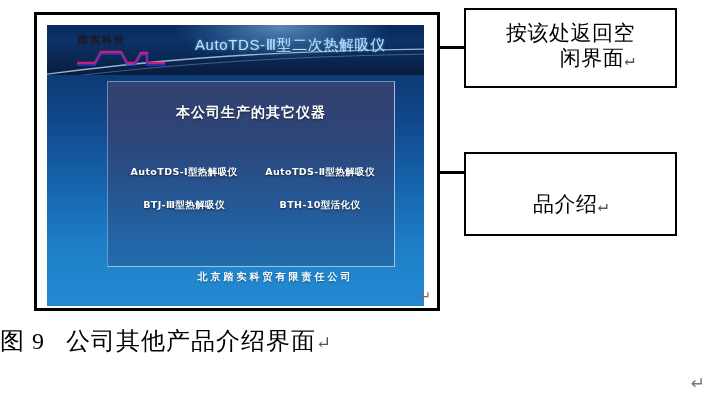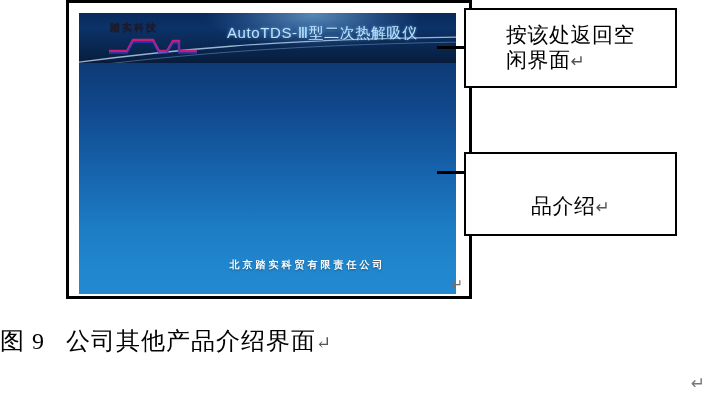--- a/index.html
+++ b/index.html
@@ -12,27 +12,26 @@
     height: 407px;
     position: relative;
     font-family: "Liberation Serif", "DejaVu Serif", serif;
     overflow: hidden;
   }
 
   
   #screenshot-frame {
     position: absolute;
     left: 34px;
-    top: 0;
+    top: 12px;
     width: 406px;
     height: 299px;
     border: 3px solid #000000;
     box-sizing: border-box;
     background: #ffffff;
-    margin-left: 32px;
   }
 
   
   #app-window {
     position: absolute;
     left: 10px;
     top: 10px;
     width: 377px;
     height: 281px;
     background: linear-gradient(180deg,
@@ -191,25 +190,25 @@
     position: absolute;
     border: 2px solid #000000;
     box-sizing: border-box;
     background: #ffffff;
     display: flex;
     align-items: center;
     justify-content: center;
     padding: 2px 6px;
   }
   .callout-text {
-    font-family: Liberation Sans, sans-serif;
+    font-family: Liberation Mono, monospace;
     font-size: 21px;
     line-height: 1.18;
     color: #000000;
-    text-align: left;
+    text-align: right;
     letter-spacing: 0.5px;
   }
   .callout-text .ret {
     color: #555555;
     font-size: 17px;
   }
   #callout-box-1 { left: 464px; top: 8px;   width: 213px; height: 80px; }
   #callout-box-2 { left: 464px; top: 152px; width: 213px; height: 84px; }
 
   
@@ -267,20 +266,35 @@
         <div id="logo-text">踏实科技</div>
         <svg id="logo-wave" viewBox="0 0 92 22" preserveAspectRatio="none">
           <path d="M2,17 L20,17 L26,6 L46,6 L52,17 L60,17 L66,7 L72,7 L72,17 L90,17" fill="none" stroke="#c81e78" stroke-width="2.4" stroke-linejoin="miter"></path>
           <path d="M2,19 L20,19 L26,8 L46,8 L52,19 L60,19 L66,9 L72,9 L72,19 L90,19" fill="none" stroke="#3a3ad0" stroke-width="1.6" opacity="0.8"></path>
         </svg>
       </div>
 
       <div id="app-title">AutoTDS-Ⅲ型二次热解吸仪</div>
     </div>
 
+    <div id="content-panel">
+
+      <div id="panel-title">本公司生产的其它仪器</div>
+
+      <div id="product-grid">
+        <div class="product-row">
+          <div class="product-item">AutoTDS-Ⅰ型热解吸仪</div>
+          <div class="product-item">AutoTDS-Ⅱ型热解吸仪</div>
+        </div>
+        <div class="product-row">
+          <div class="product-item">BTJ-Ⅲ型热解吸仪</div>
+          <div class="product-item">BTH-10型活化仪</div>
+        </div>
+      </div>
+    </div>
 
     <div id="company-footer">北京踏实科贸有限责任公司</div>
   </div>
 
   <div id="frame-return-mark">↵</div>
 </div>
 
 <div class="leader-line" id="leader-line-1"></div>
 <div class="leader-line" id="leader-line-2"></div>
 

